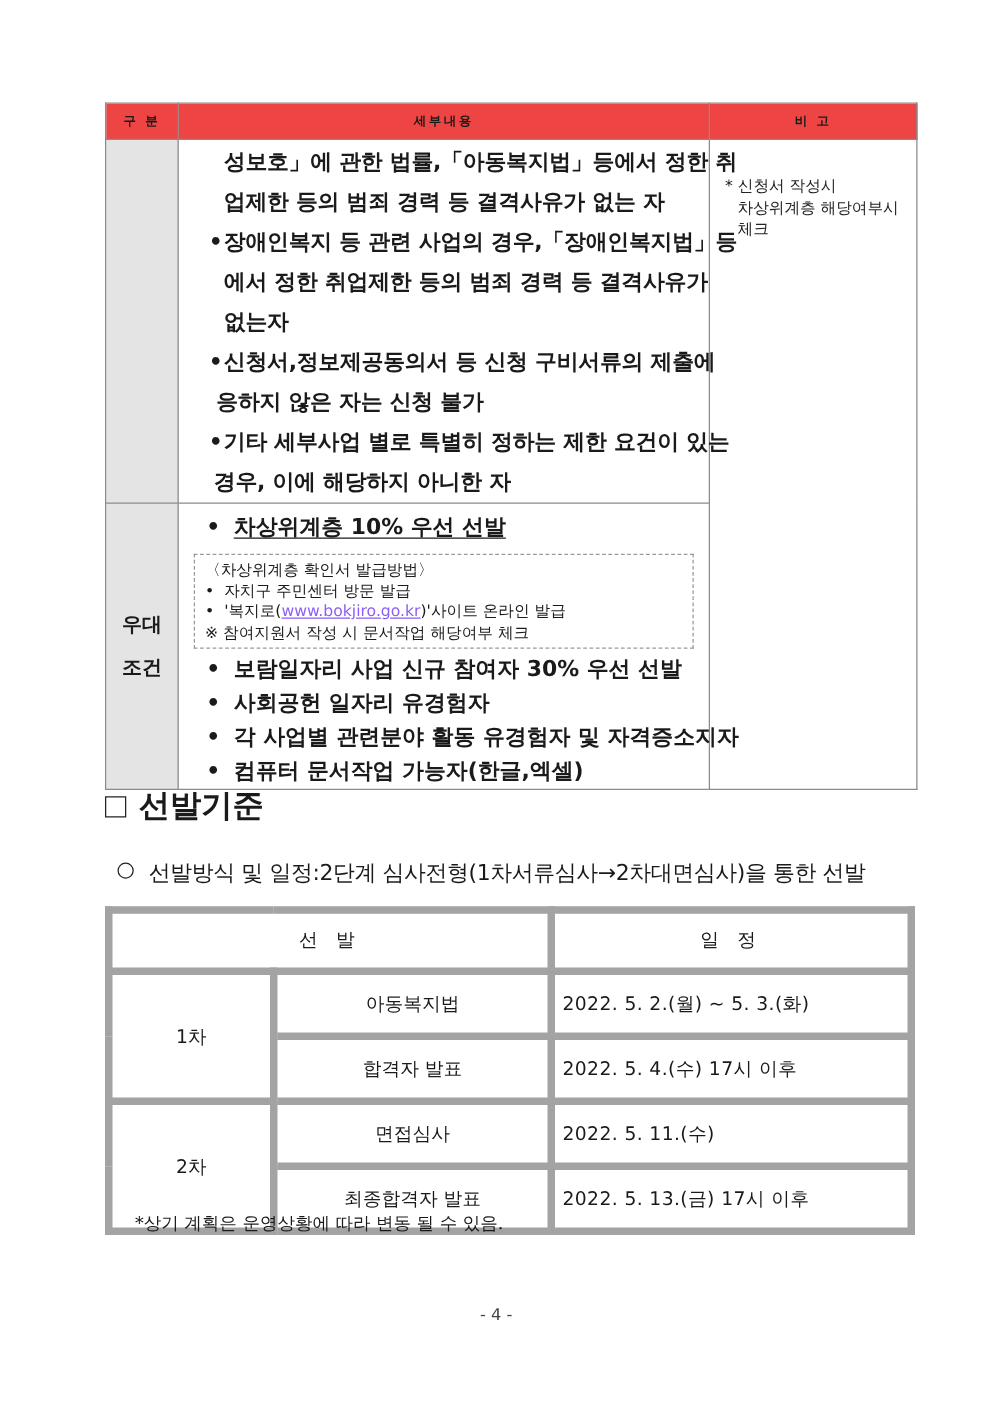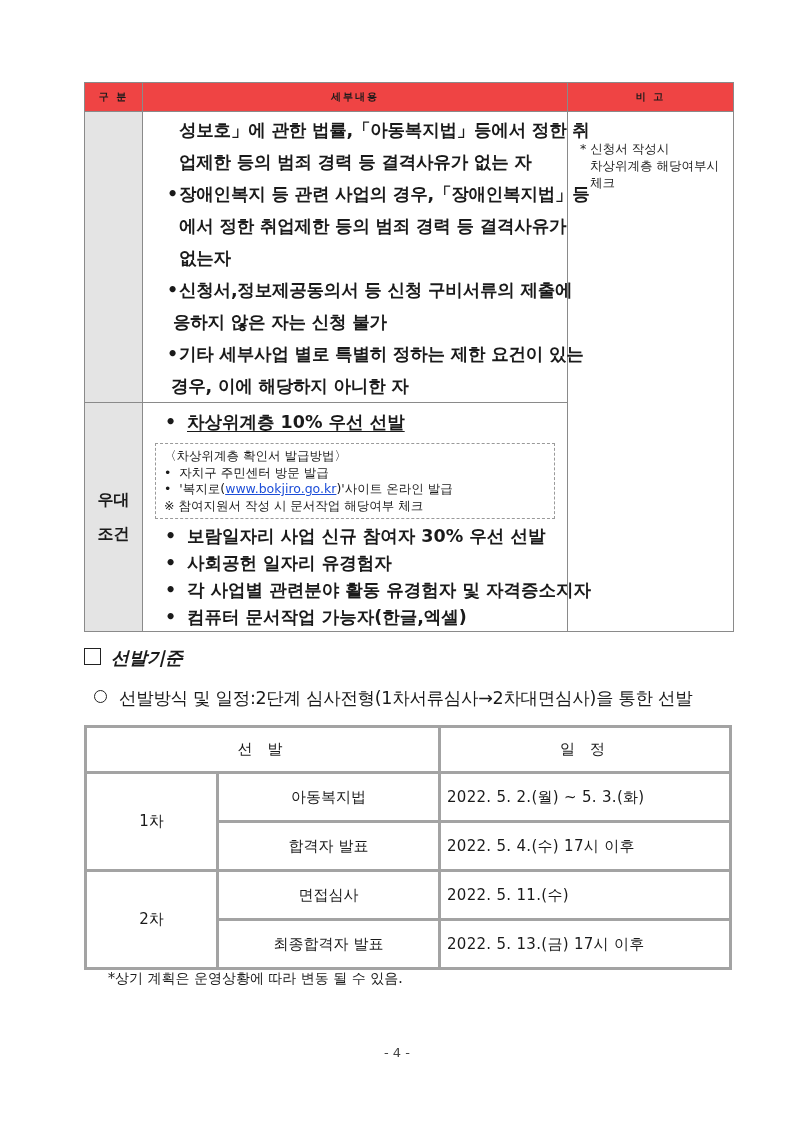--- a/index.html
+++ b/index.html
@@ -24,43 +24,43 @@
   .bul { display: inline-block; width: 12px; }
 
   .row1 { height: 270px; }
   .row2 { height: 228px; }
 
   .pref-cell { position: relative; }
   .pref-title { padding: 4px 0 0 22px; font-size: 17.5px; font-weight: bold; line-height: 30px; }
   .pref-title .u { text-decoration: underline; text-underline-offset: 3px; }
   .dotbox { margin: 6px 12px 4px 12px; border: 1px dashed #9a9a9a; padding: 4px 8px 4px 8px;
             font-size: 12.5px; line-height: 16.5px; font-family: "DejaVu Sans", sans-serif; }
-  .dotbox .link { color: #1d4ed8; text-decoration: underline; }
+  .dotbox .link { color: #8b5cf6; text-decoration: underline; }
   .pref-list { padding-left: 22px; font-size: 17.5px; font-weight: bold; line-height: 27px; }
   .pref-list .item { white-space: nowrap; }
   .dot { display: inline-block; width: 22px; }
 
   .label-cell { text-align: center; vertical-align: middle !important; font-weight: bold;
                 font-family: "DejaVu Serif", "Liberation Serif", serif; font-size: 16px; line-height: 34px; }
 
   .note-cell { padding: 28px 0 0 12px !important; font-size: 12.5px; line-height: 17px; color: #222; }
   .note-cell .ind { padding-left: 10px; }
 
   
-  .sec-title { position: absolute; left: 84px; top: 646px; font-size: 18px; font-weight: bold; font-style: italic; }
+  .sec-title { position: absolute; left: 84px; top: 628px; font-size: 25px; font-weight: bold; }
   .sq { display: inline-block; width: 15px; height: 15px; border: 1.5px solid #222;
         vertical-align: -1px; margin-right: 10px; }
   .sub { position: absolute; left: 94px; top: 686px; font-size: 17.5px; font-weight: normal;
          white-space: nowrap; letter-spacing: -0.3px; }
   .circ { display: inline-block; width: 11px; height: 11px; border: 1.3px solid #222; border-radius: 50%;
           margin-right: 12px; vertical-align: 1px; }
 
   
   .t2 { position: absolute; left: 84px; top: 725px; width: 648px; border-collapse: collapse; table-layout: fixed; }
-  .t2 td { border: 3px solid #a3a3a3; font-size: 15px; height: 44px; vertical-align: middle; }
+  .t2 td { border: 6px solid #a3a3a3; font-size: 15px; height: 44px; vertical-align: middle; }
   .t2 .hd { text-align: center; height: 41px; font-size: 15px; letter-spacing: 5px; }
   .t2 .c-a { width: 132px; text-align: center; }
   .t2 .c-b { width: 222px; text-align: center; }
   .t2 .c-c { padding-left: 6px; letter-spacing: 0.3px; }
 
   .footnote { position: absolute; left: 108px; top: 970px; font-size: 14px;
               font-family: "DejaVu Serif", "Liberation Serif", serif; }
   .pageno { position: absolute; left: 0; width: 794px; top: 1045px; text-align: center; font-size: 13px; color: #444; }
 </style>
 </head>

